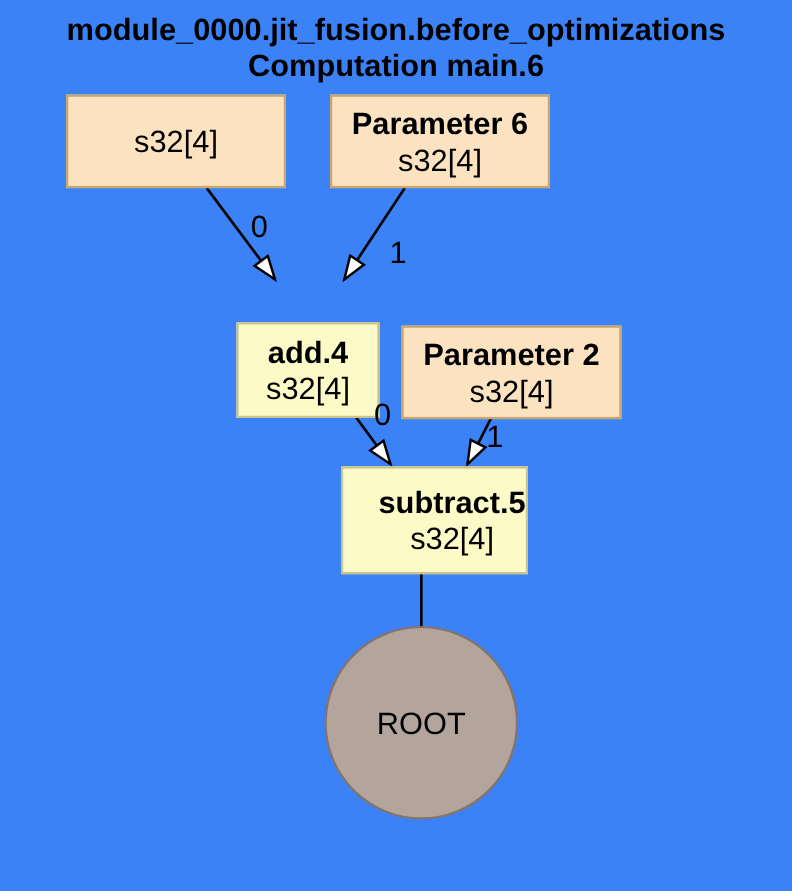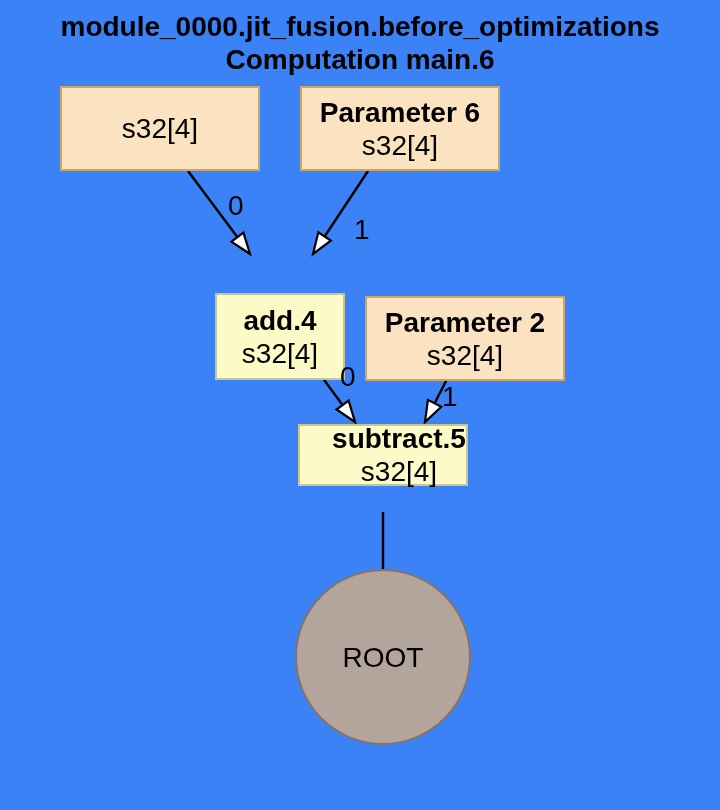--- a/index.html
+++ b/index.html
@@ -105,21 +105,21 @@
   <div class="node node-op" style="left:215px; top:255px; width:130px; height:87px;margin-top:38px;">
     <div class="node-title">add.4</div>
     <div class="node-dtype">s32[4]</div>
   </div>
 
   <div class="node node-parameter" style="left:365px; top:256px; width:200px; height:85px;margin-top:40px;">
     <div class="node-title">Parameter 2</div>
     <div class="node-dtype">s32[4]</div>
   </div>
 
-  <div class="node node-op" style="left:298px; top:424px; width:170px; height:62px;padding-left:32px;">
+  <div class="node node-op" style="left:310px; top:424px; width:170px; height:98px;padding-left:32px;">
     <div class="node-title">subtract.5</div>
     <div class="node-dtype">s32[4]</div>
   </div>
 
   <div class="node node-root" style="left:295px; top:569px; width:176px; height:176px;">
     <div>ROOT</div>
   </div>
 
   <span class="edge-label" style="left:228px; top:192px;">0</span>
   <span class="edge-label" style="left:354px; top:216px;">1</span>

